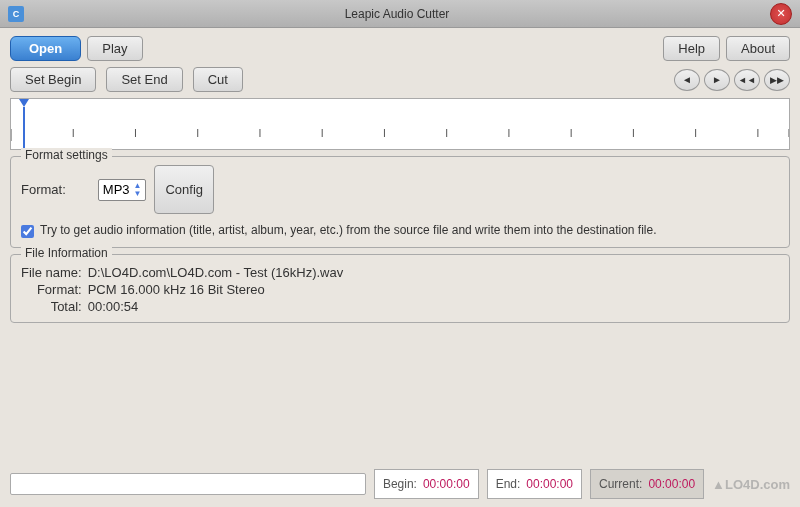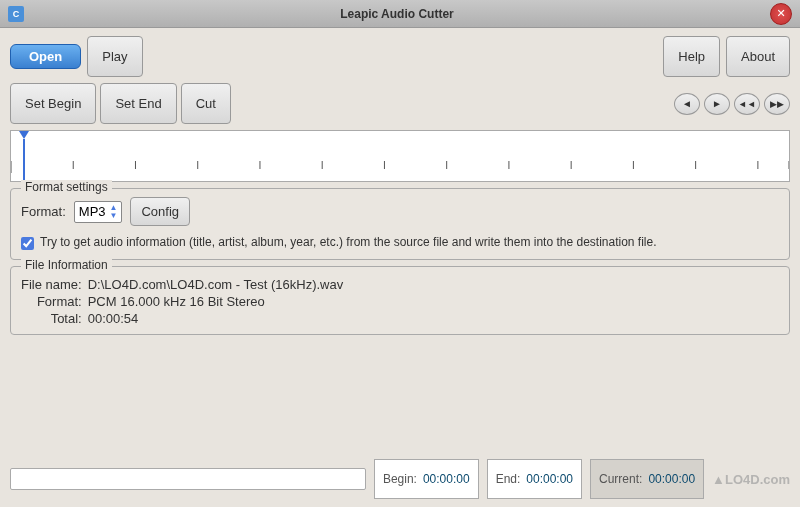--- a/index.html
+++ b/index.html
@@ -25,21 +25,21 @@
     .titlebar-icon {
       width: 16px;
       height: 16px;
       background: #4a90d9;
       border-radius: 2px;
       display: flex; align-items: center; justify-content: center;
     }
     .titlebar-title {
       font-size: 12px;
       color: #333;
-      font-weight: bold;
+      font-weight: normal;
       flex: 1;
       text-align: center;
     }
     .titlebar-close {
       width: 22px;
       height: 22px;
       background: radial-gradient(circle, #e05050, #c03030);
       border-radius: 50%;
       border: 1px solid #a02020;
       cursor: pointer;
@@ -56,21 +56,21 @@
       display: flex;
       flex-direction: column;
       gap: 6px;
     }
 
     
     .btn {
       background: linear-gradient(to bottom, #f0f0f0, #d8d8d8);
       border: 1px solid #999;
       border-radius: 4px;
-      padding: 12px 14px;
+      padding: 4px 14px;
       cursor: pointer;
       font-size: 13px;
       color: #333;
     }
     .btn-primary {
       background: linear-gradient(to bottom, #6ab0f0, #3a80d0);
       border: 1px solid #2060b0;
       color: white;
       font-weight: bold;
       border-radius: 6px;
@@ -87,21 +87,21 @@
     }
     .top-row-left { display: flex; gap: 6px; align-items: center; }
     .top-row-right { display: flex; gap: 6px; align-items: center; }
 
     
     .second-row {
       display: flex;
       align-items: center;
       gap: 6px;
     }
-    .second-row-left { display: flex; gap: 4px; }
+    .second-row-left { display: flex; gap: 10px; }
     .second-row-right {
       margin-left: auto;
       display: flex;
       gap: 4px;
       align-items: center;
     }
 
     
     .transport-btn {
       width: 26px;
@@ -189,20 +189,21 @@
     .select-box {
       display: flex;
       align-items: center;
       border: 1px solid #888;
       background: white;
       border-radius: 2px;
       height: 22px;
       padding: 0 4px;
       gap: 2px;
       cursor: pointer;
+      margin-left: 24px;
     }
     .select-text { font-size: 13px; }
     .select-arrows {
       display: flex;
       flex-direction: column;
       gap: 0px;
       margin-left: 2px;
     }
     .arrow-up, .arrow-down {
       font-size: 8px;
@@ -248,29 +249,29 @@
       background: white;
       border-radius: 2px;
       padding: 0 4px;
       font-size: 12px;
     }
     .bottom-time-group {
       display: flex;
       align-items: center;
       border: 1px solid #aaa;
       background: white;
-      height: 40px;
+      height: 30px;
       padding: 0 8px;
       font-size: 12px;
       color: #333;
       gap: 6px;
       margin-left: 4px;
     }
     .bottom-time-label { color: #555; }
-    .bottom-time-val { color: #0c4a6e; }
+    .bottom-time-val { color: #be185d; }
 
     .bottom-section {
       display: flex;
       gap: 4px;
       align-items: center;
       position: relative;
     }
   </style>
 </head>
 <body>
@@ -340,21 +341,21 @@
     <span class="group-label">Format settings</span>
     <div class="format-row">
       <span class="format-label">Format:</span>
       <div class="select-box">
         <span class="select-text">MP3</span>
         <div class="select-arrows">
           <span class="arrow-up">▲</span>
           <span class="arrow-down">▼</span>
         </div>
       </div>
-      <button class="btn" style="padding:6px 10px;">Config</button>
+      <button class="btn" style="padding:16px 10px;">Config</button>
     </div>
     <div class="checkbox-row">
       <input type="checkbox" checked="" style="">
       <span class="checkbox-label">Try to get audio information (title, artist, album, year, etc.) from the source file and write them into the destination file.</span>
     </div>
   </div>
 
   <div class="group-box">
     <span class="group-label">File Information</span>
     <div class="file-info-grid">

